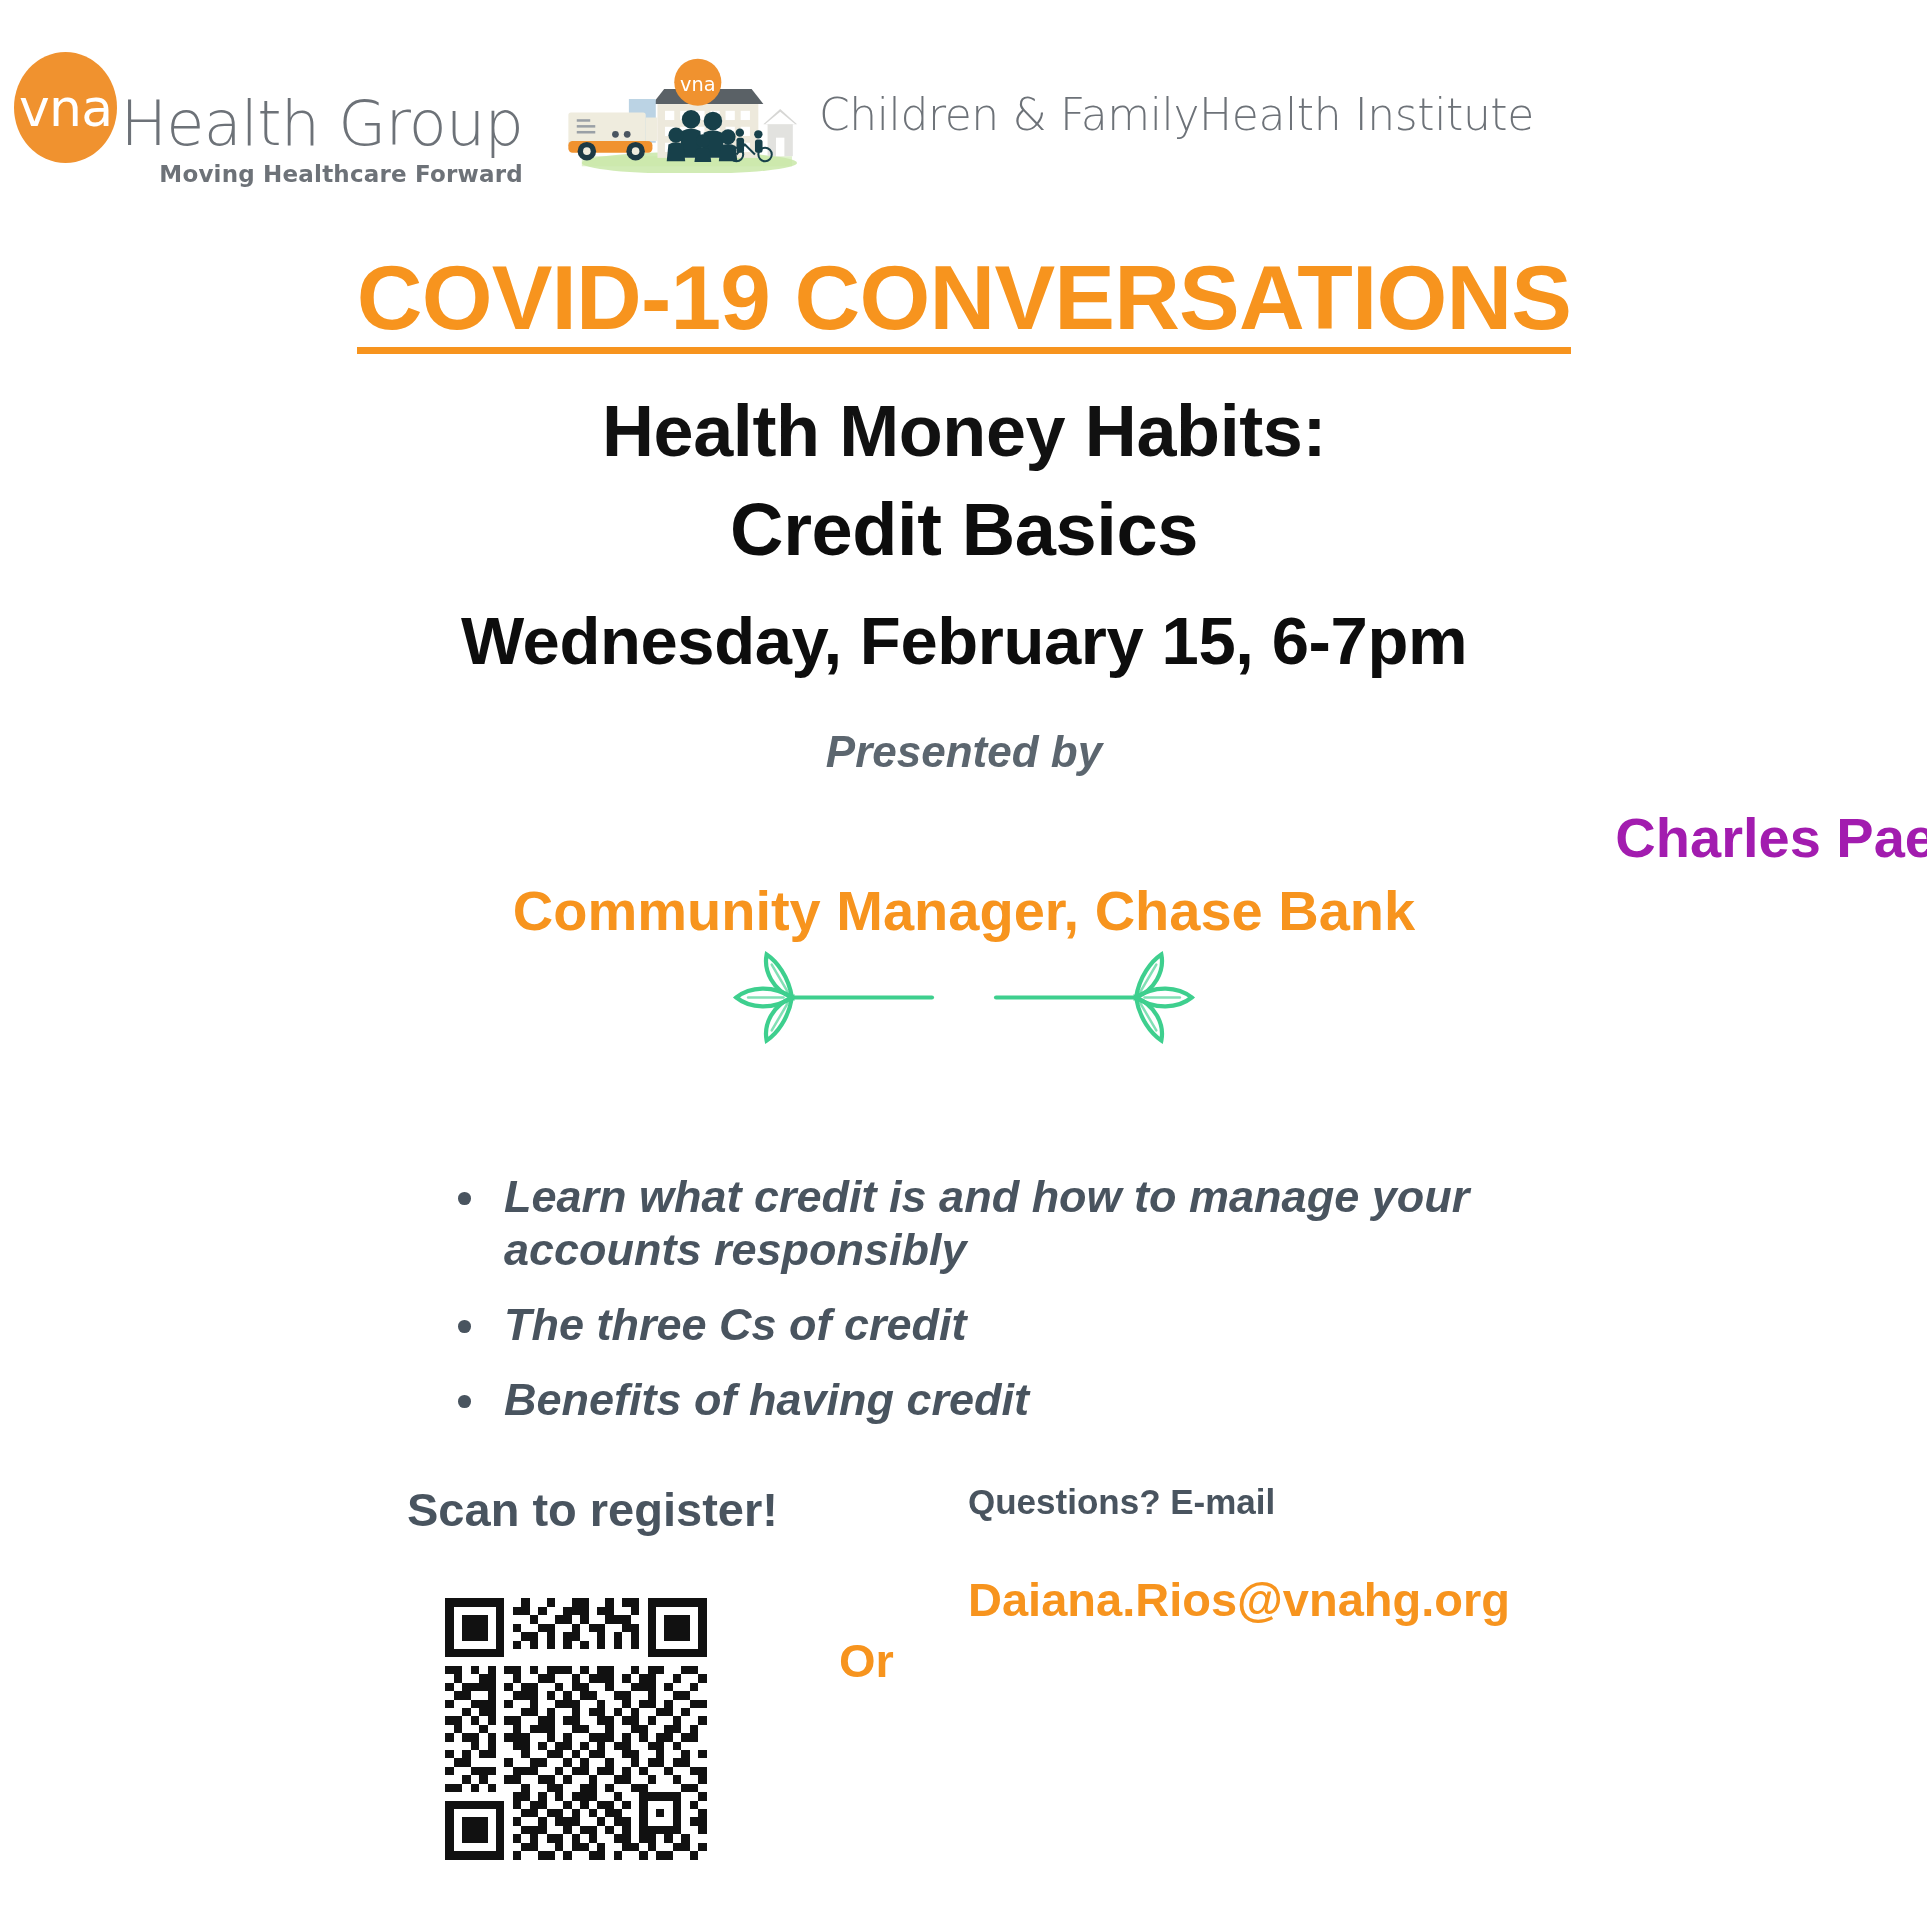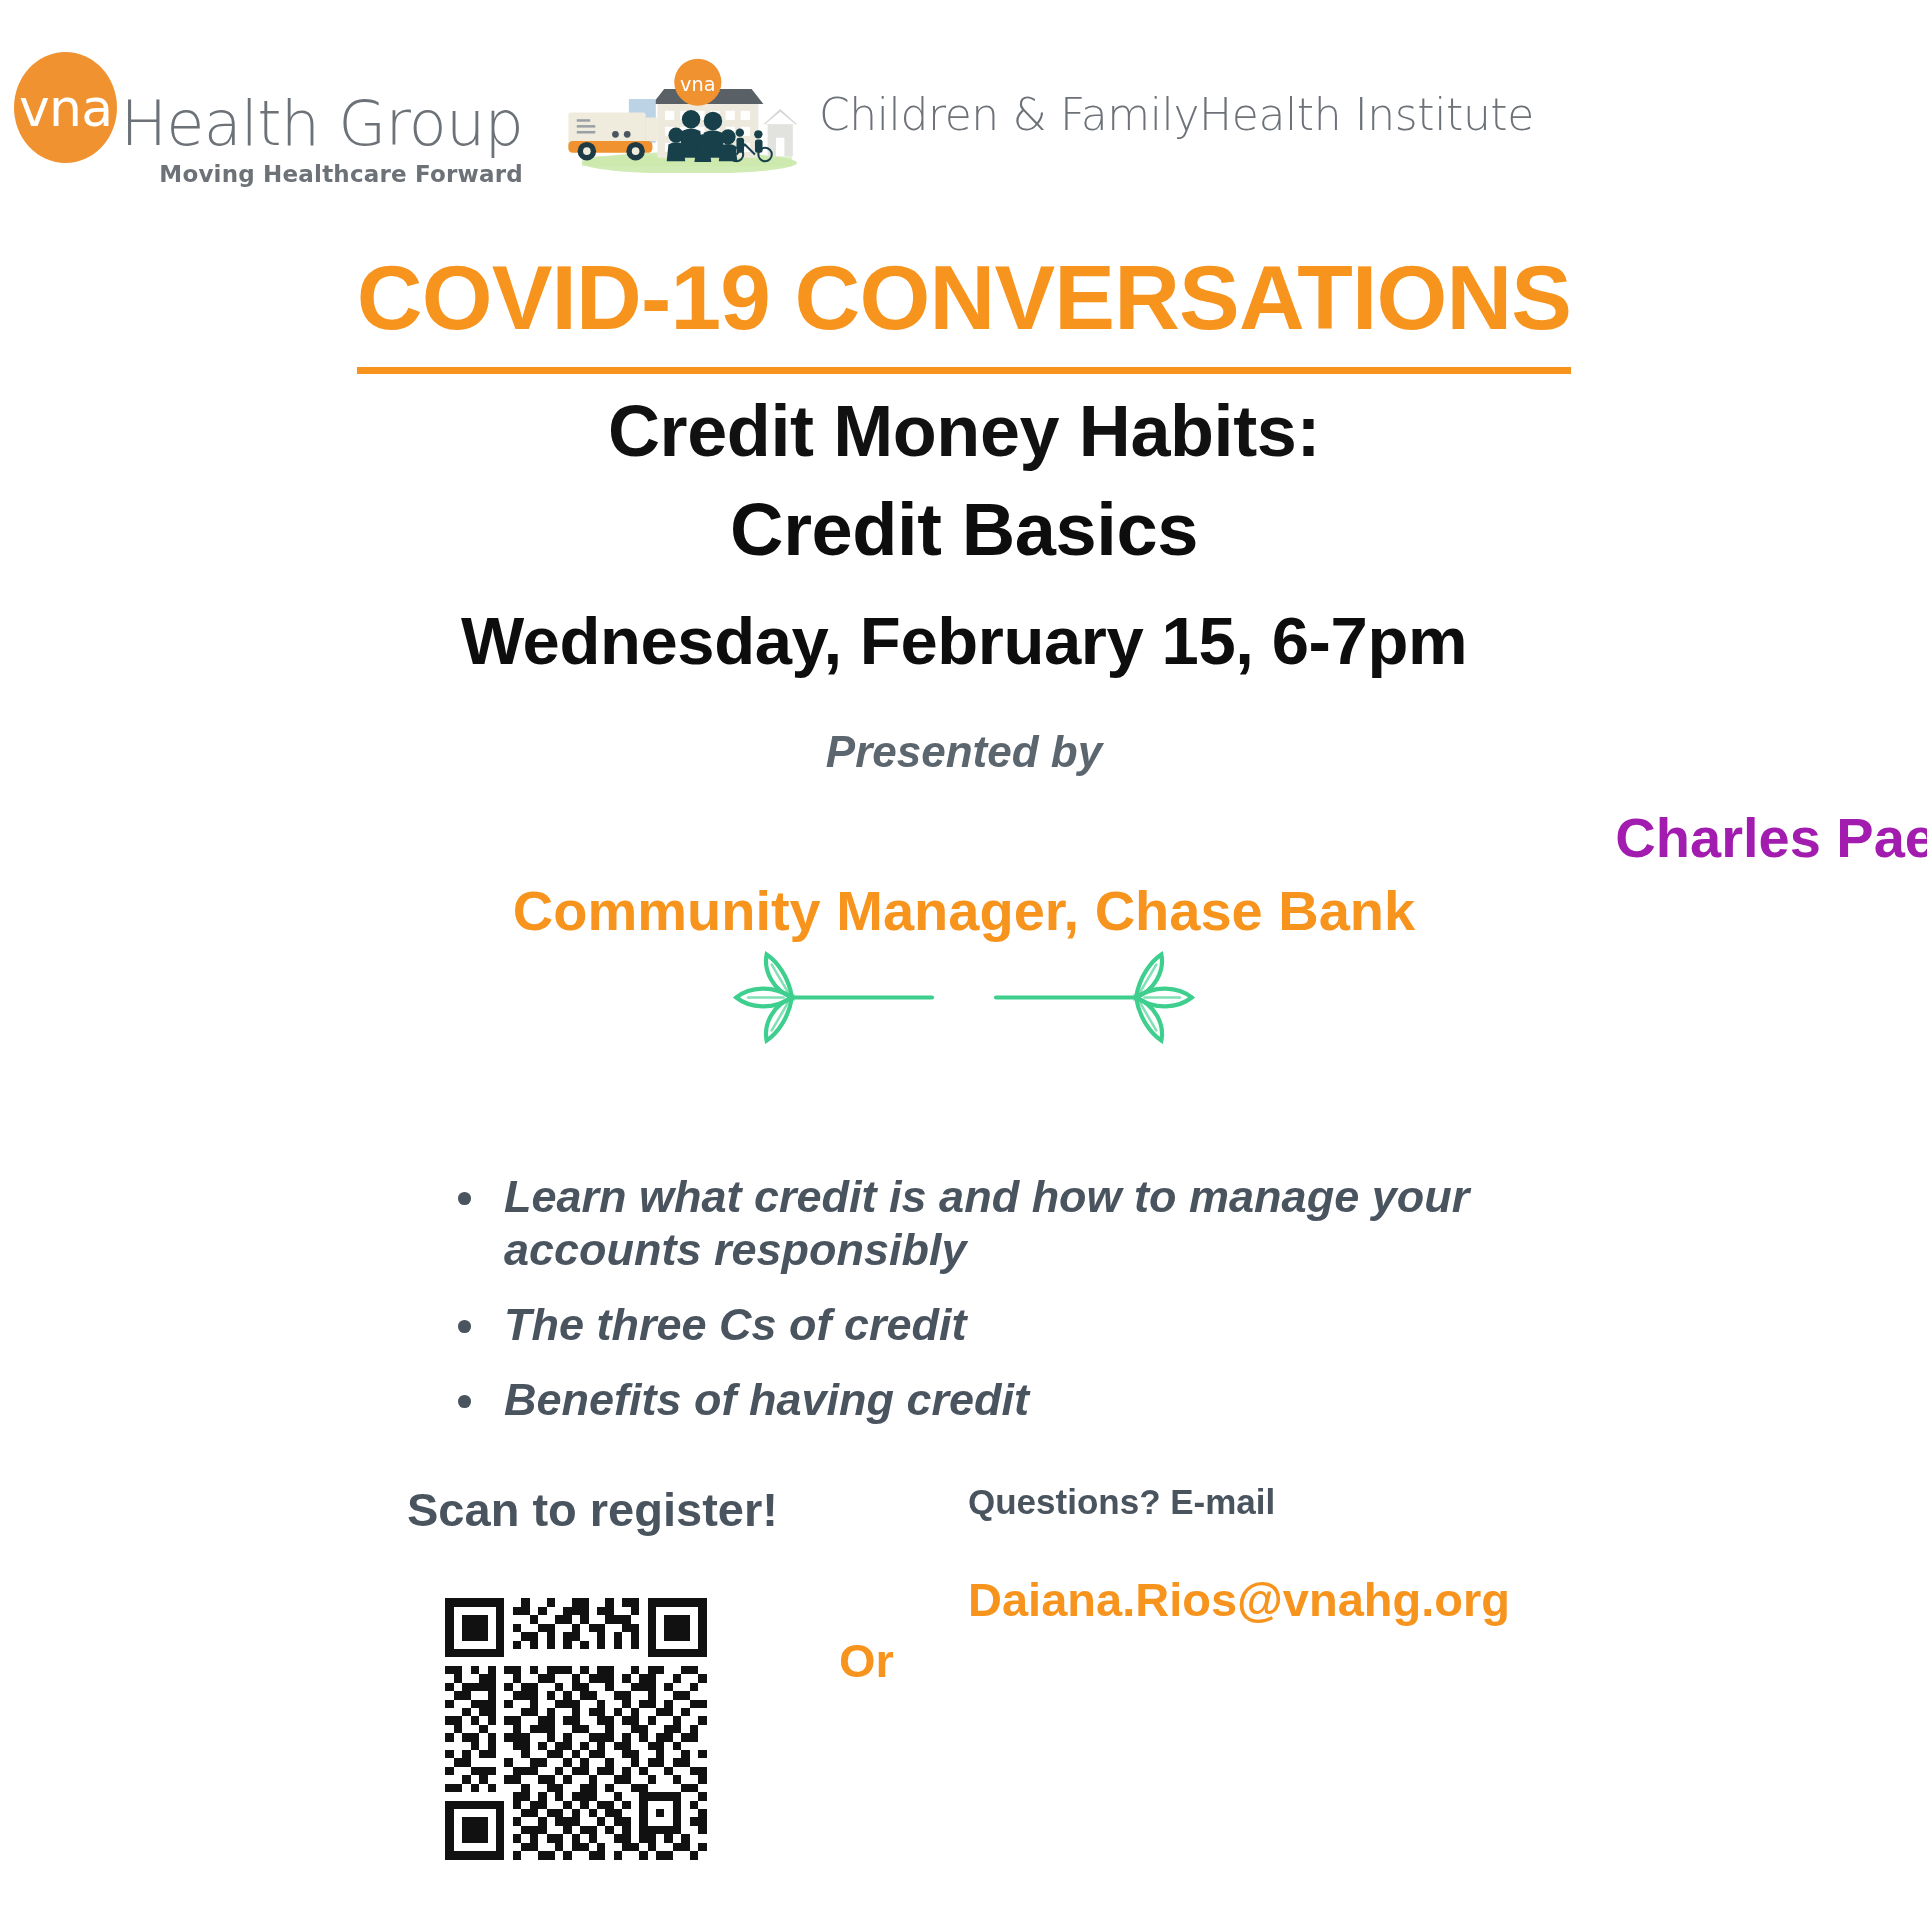--- a/index.html
+++ b/index.html
@@ -120,21 +120,21 @@
     text-align: center;
     font-size: 91px;
     font-weight: 700;
     color: #F7941E;
     letter-spacing: -0.8px;
     font-family: "Liberation Sans", sans-serif;
   }
   .main-title .u {
     display: inline-block;
     border-bottom: 7.6px solid #F7941E;
-    padding-bottom: 21px;
+    padding-bottom: 1px;
     line-height: 1.05;
   }
 
   
   .subtitle-a {
     position: absolute;
     top: 390px;
     left: 0;
     width: 1928px;
     text-align: center;
@@ -394,21 +394,21 @@
         <div class="cfhi-line">Health Institute</div>
       </div>
     </div>
 
   </div>
 
   <div class="main-title">
     <span class="u">COVID-19 CONVERSATIONS</span>
   </div>
 
-  <div class="subtitle-a">Credit Money Habits:</div>
+  <div class="subtitle-a">Health Money Habits:</div>
   <div class="subtitle-b">Credit Basics</div>
 
   <div class="date-line">Wednesday, February 15, 6-7pm</div>
 
   <div class="presented-by">Presented by</div>
   <div class="presenter-name">Charles Paez</div>
   <div class="presenter-role">Community Manager, Chase Bank</div>
 
   <div class="divider">
     <span>

